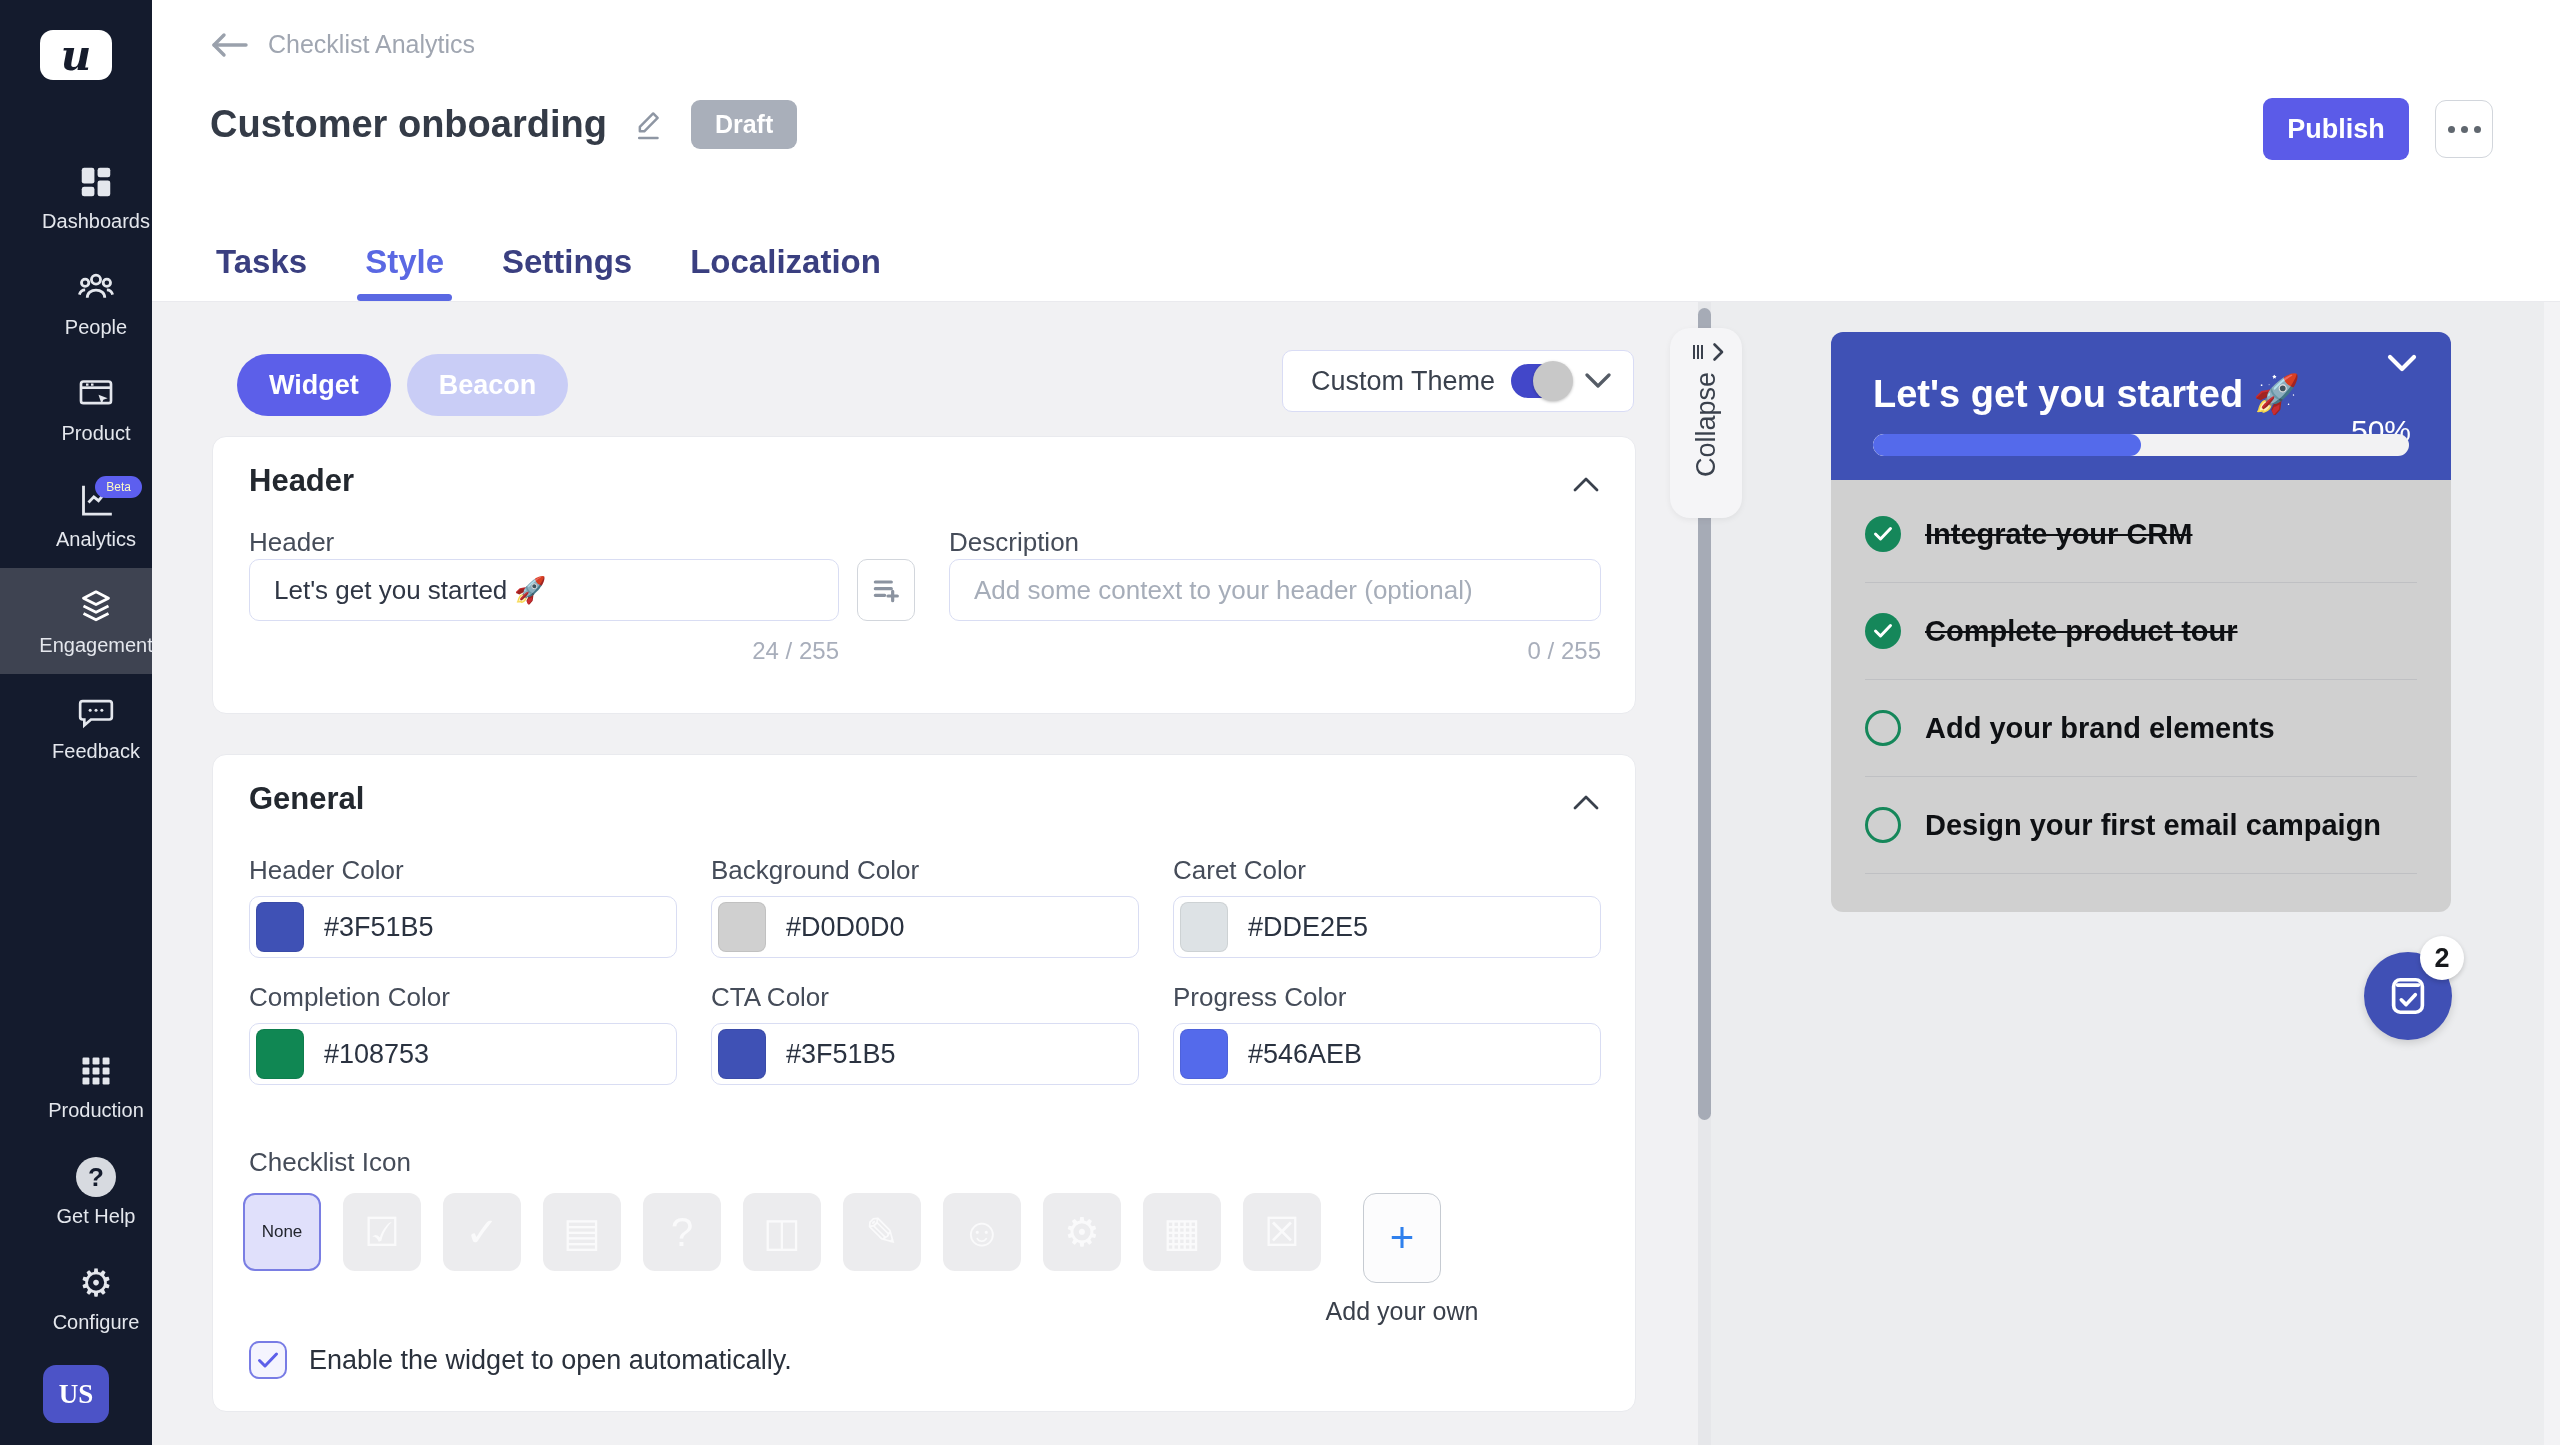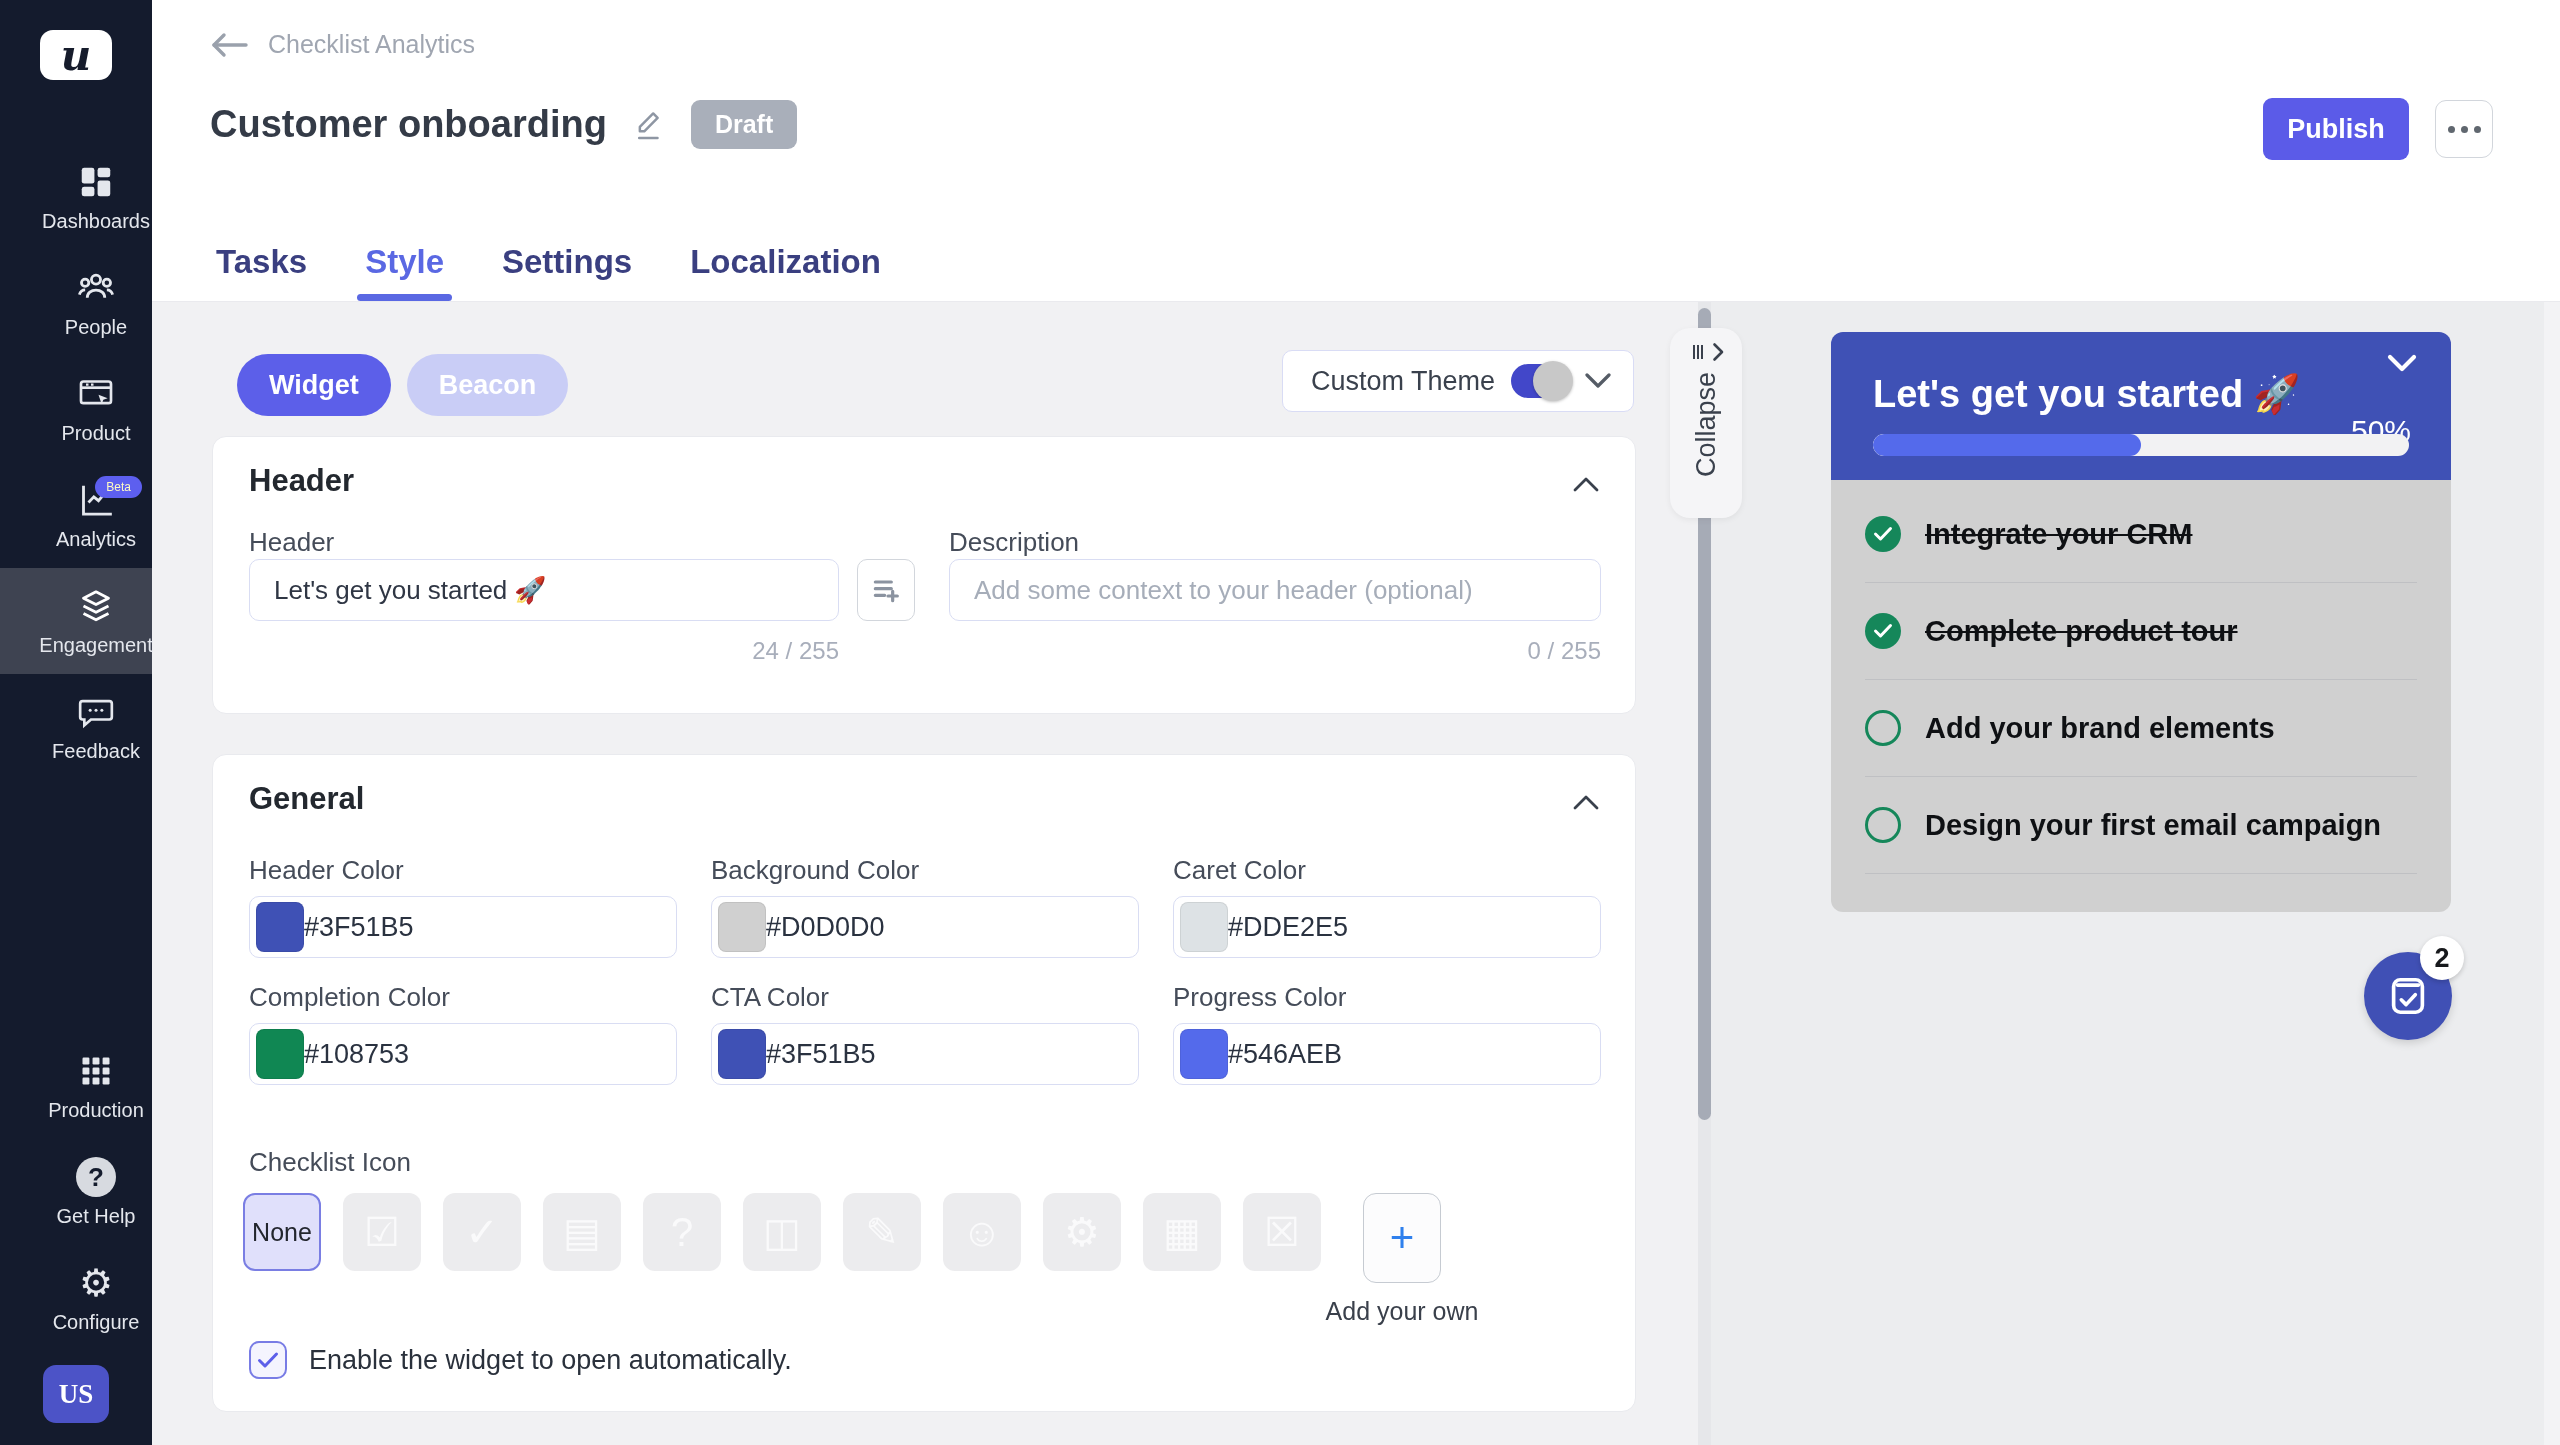--- a/index.html
+++ b/index.html
@@ -82,27 +82,27 @@
   .add-list-btn { position:absolute; left:644px; top:122px; width:58px; height:62px; background:#fff;
     border:1.5px solid #D2D6DC; border-radius:10px; display:flex; align-items:center; justify-content:center; cursor:pointer; }
   .counter { position:absolute; font-size:24px; color:#A8AEBB; text-align:right; }
 
   .color-grid { position:absolute; left:36px; top:100px; width:1352px; display:grid;
     grid-template-columns:1fr 1fr 1fr; column-gap:34px; row-gap:24px; }
   .color-label { font-size:26px; color:#454C59; margin-bottom:10px; }
   .color-box { height:62px; border:1.5px solid #D9DDF3; border-radius:10px; background:#fff;
     display:flex; align-items:center; padding:0 6px; cursor:pointer; }
   .swatch { width:48px; height:50px; border-radius:8px; border:1px solid rgba(0,0,0,.07); }
-  .hex { font-size:27px; color:#2A3240; }
+  .hex { margin-left:20px; font-size:27px; color:#2A3240; }
 
   .ci-label { position:absolute; left:36px; top:392px; font-size:26px; color:#454C59; }
   .icon-row { position:absolute; left:30px; top:438px; display:flex; gap:22px; align-items:flex-start; }
   .icon-opt { width:78px; height:78px; border-radius:12px; background:#ECECEE; border:none;
     display:flex; align-items:center; justify-content:center; font-size:40px; color:#FAFAFB; cursor:pointer; }
-  .icon-opt.none { background:#E0E0FB; border:2px solid #7A7EE3; color:#23262E; font-size:25px;
+  .icon-opt.none { background:#E0E0FB; border:2px solid #7A7EE3; color:#23262E; font-size:17px;
     font-family:inherit; }
   .add-own-btn { width:78px; height:90px; margin-left:20px; border-radius:13px; background:#FCFCFD;
     border:1.5px solid #C6CBD2; color:#2F80ED; font-size:42px; line-height:1;
     display:flex; align-items:center; justify-content:center; cursor:pointer; }
   .add-own-label { position:absolute; left:1069px; top:542px; width:240px; text-align:center;
     font-size:25px; color:#3A404B; }
   .auto-open { position:absolute; left:36px; top:586px; display:flex; align-items:center; gap:22px; }
   .checkbox { width:38px; height:38px; border-radius:10px; border:2px solid #787CE5; background:#F4F4FE;
     display:flex; align-items:center; justify-content:center; cursor:pointer; }
   .auto-open-label { font-size:27px; color:#2A313C; }

